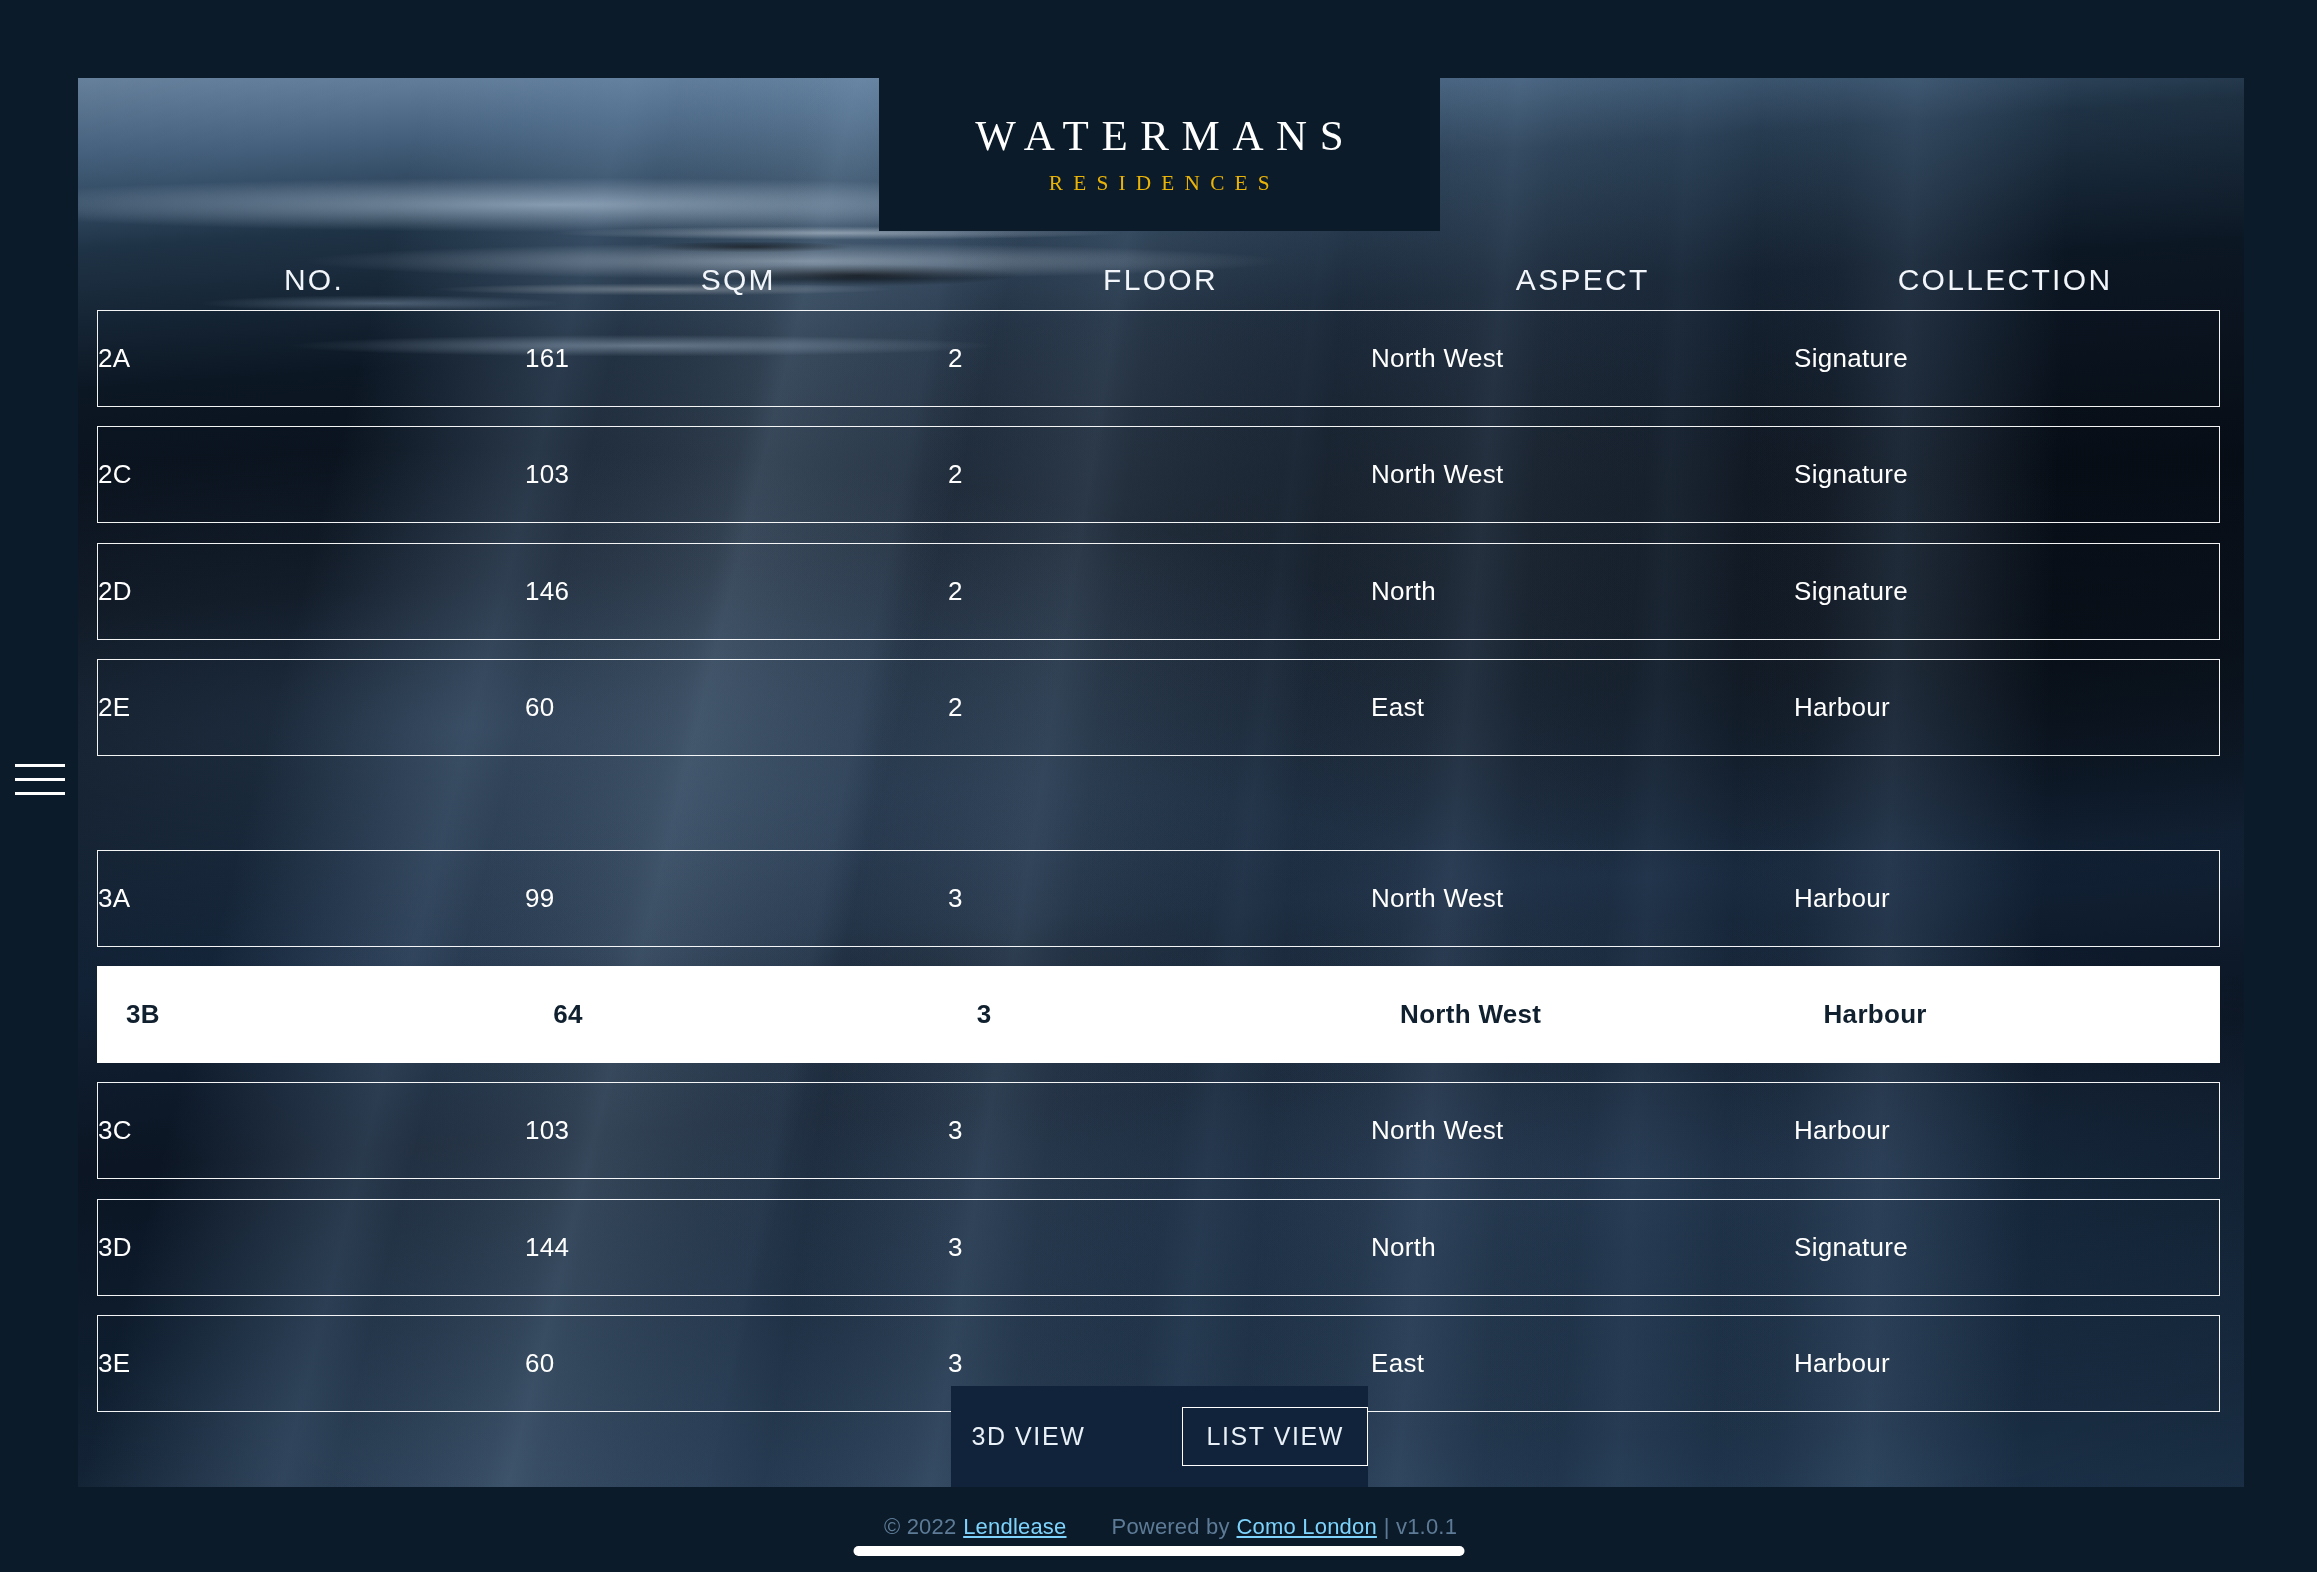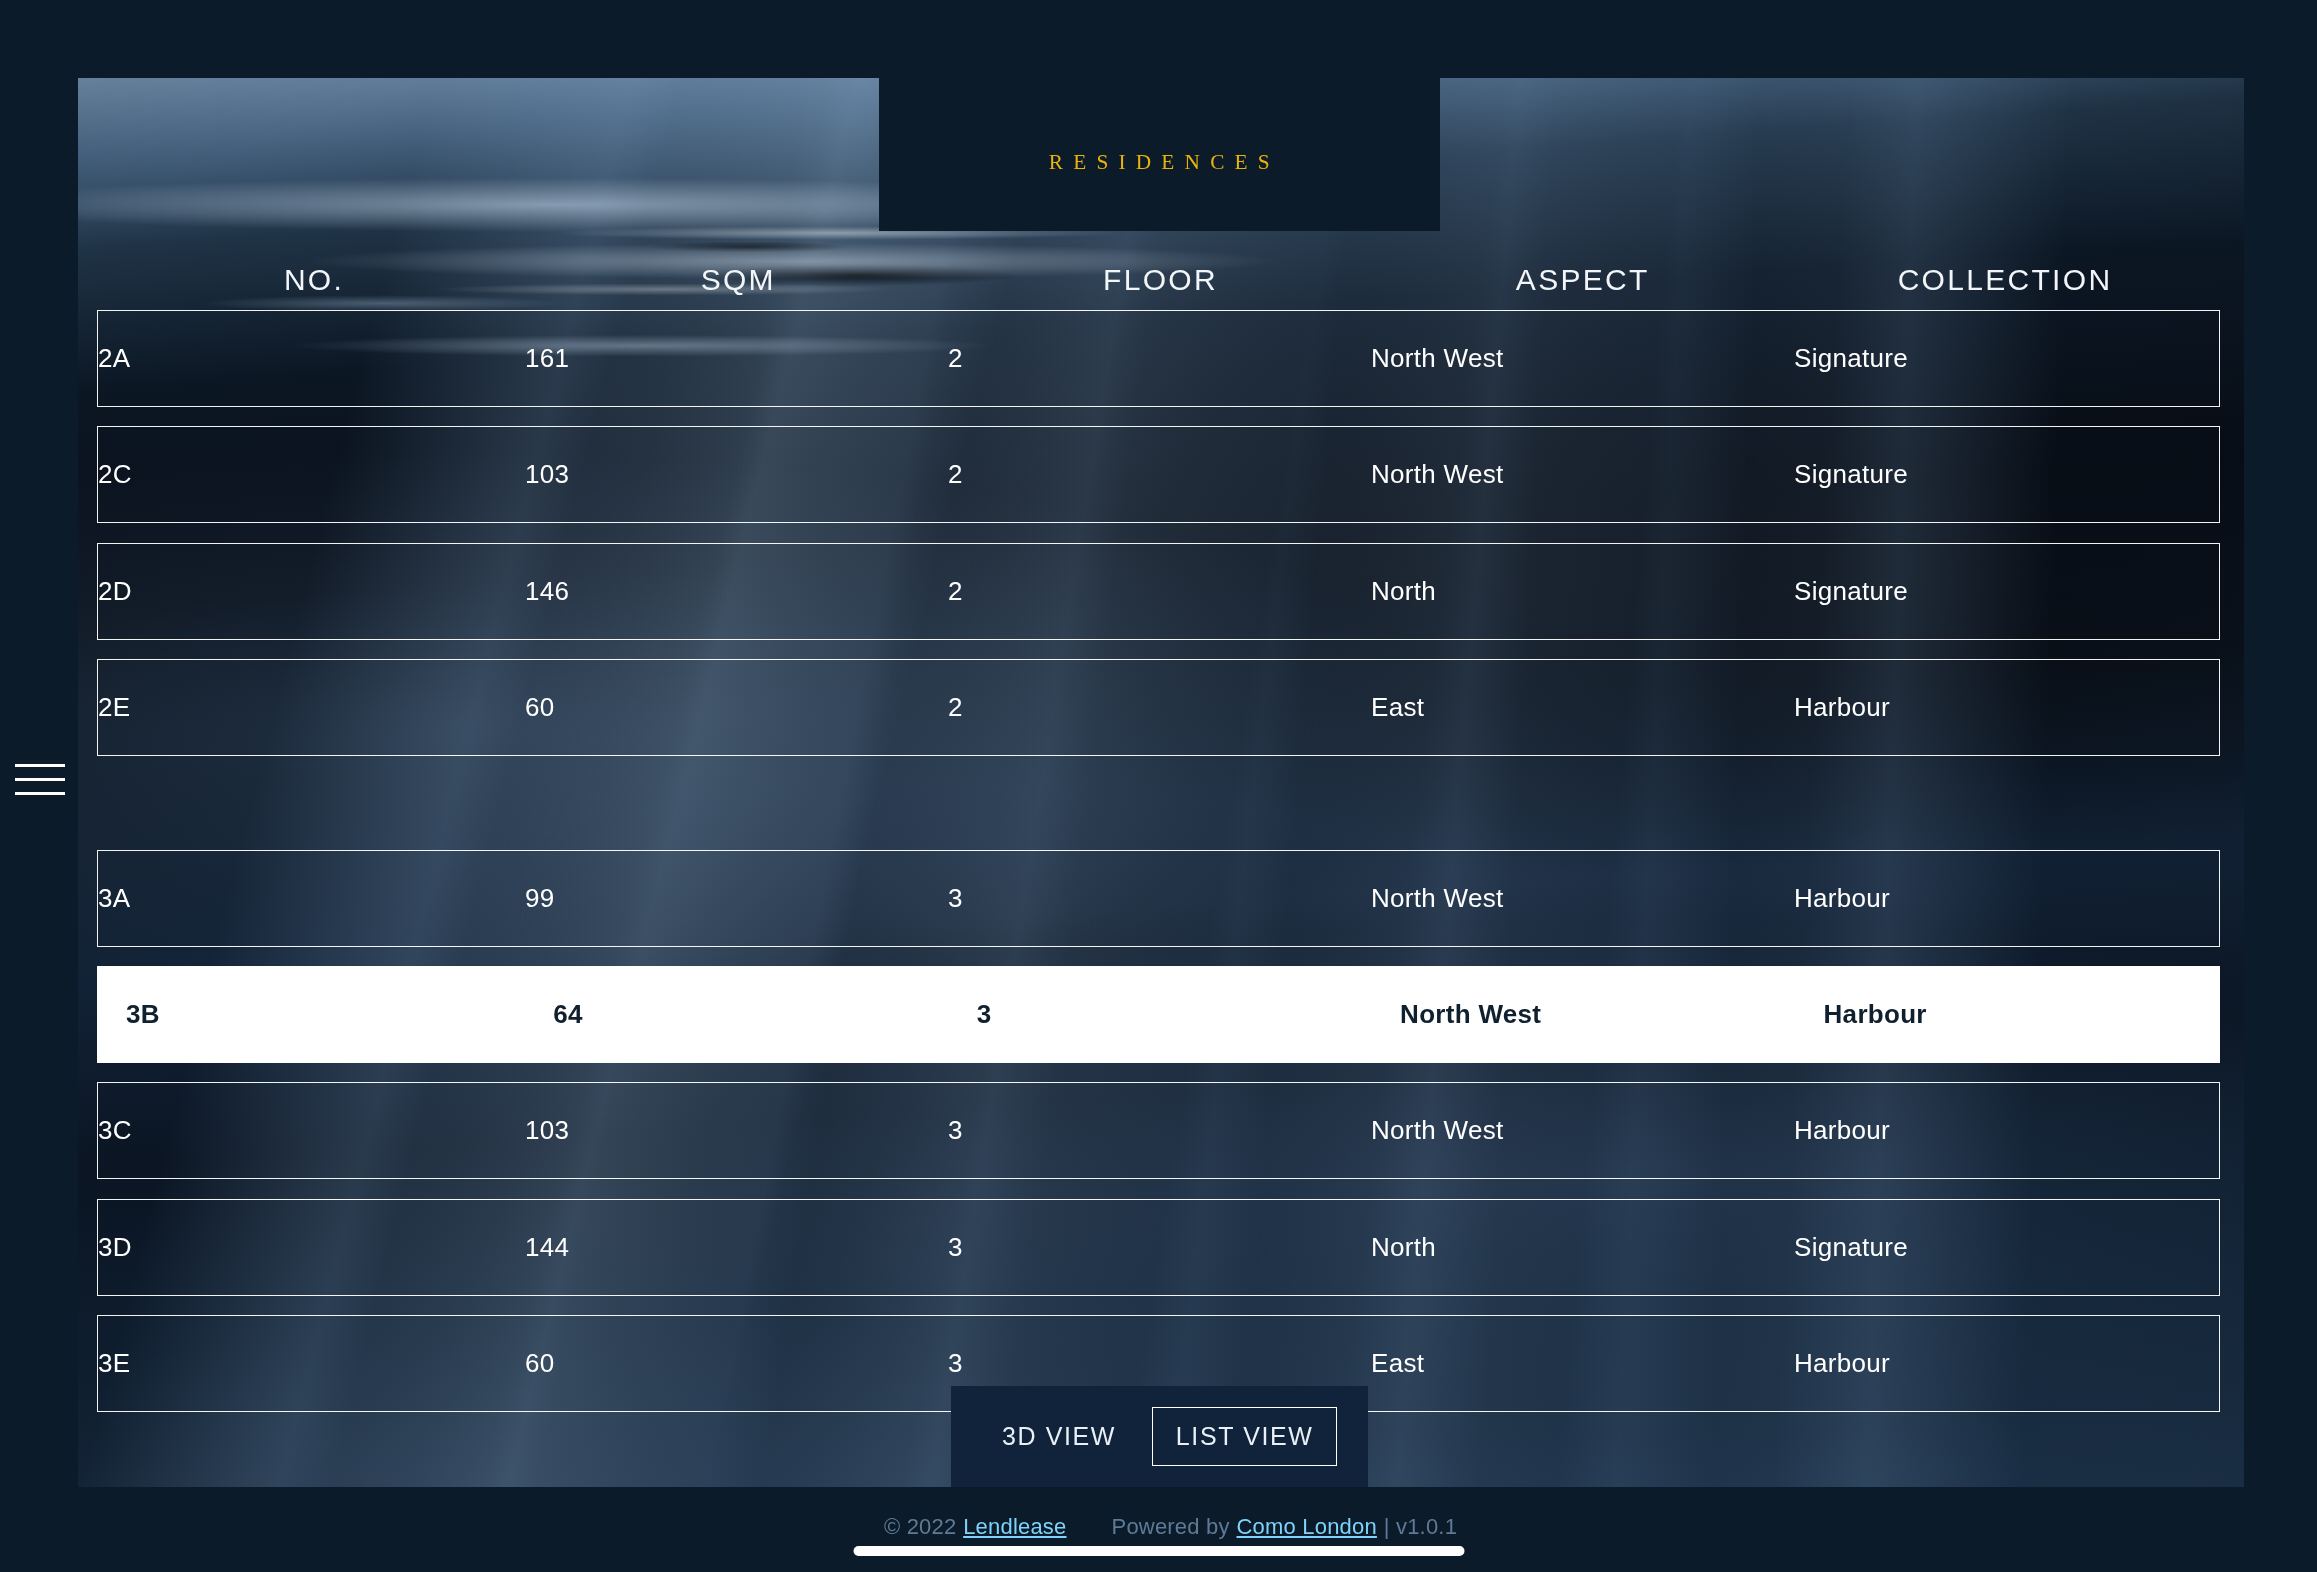--- a/index.html
+++ b/index.html
@@ -191,21 +191,21 @@
   
   .view-toggle {
     position: absolute;
     left: 951px;
     top: 1386px;
     width: 417px;
     height: 101px;
     background: #10233a;
     display: flex;
     align-items: center;
-    justify-content: center;
+    justify-content: space-between;
     gap: 15.5px;
     z-index: 9;
   }
   .toggle-btn {
     font-size: 25px;
     letter-spacing: 1.6px;
     color: #e9f0f7;
     padding: 13.6px 19.4px;
     background: transparent;
     border: 1.9px solid transparent;
@@ -257,20 +257,21 @@
 <body>
 
 <div id="app">
 
   <div class="stage">
     <div class="water"></div>
     <div class="water-vignette"></div>
   </div>
 
   <div class="logo-plate">
+    <div class="logo-main">WATERMANS</div>
     <div class="logo-sub">RESIDENCES</div>
   </div>
 
   <div class="menu-btn">
     <span></span>
     <span></span>
     <span></span>
   </div>
 
   <div class="table-wrap">

